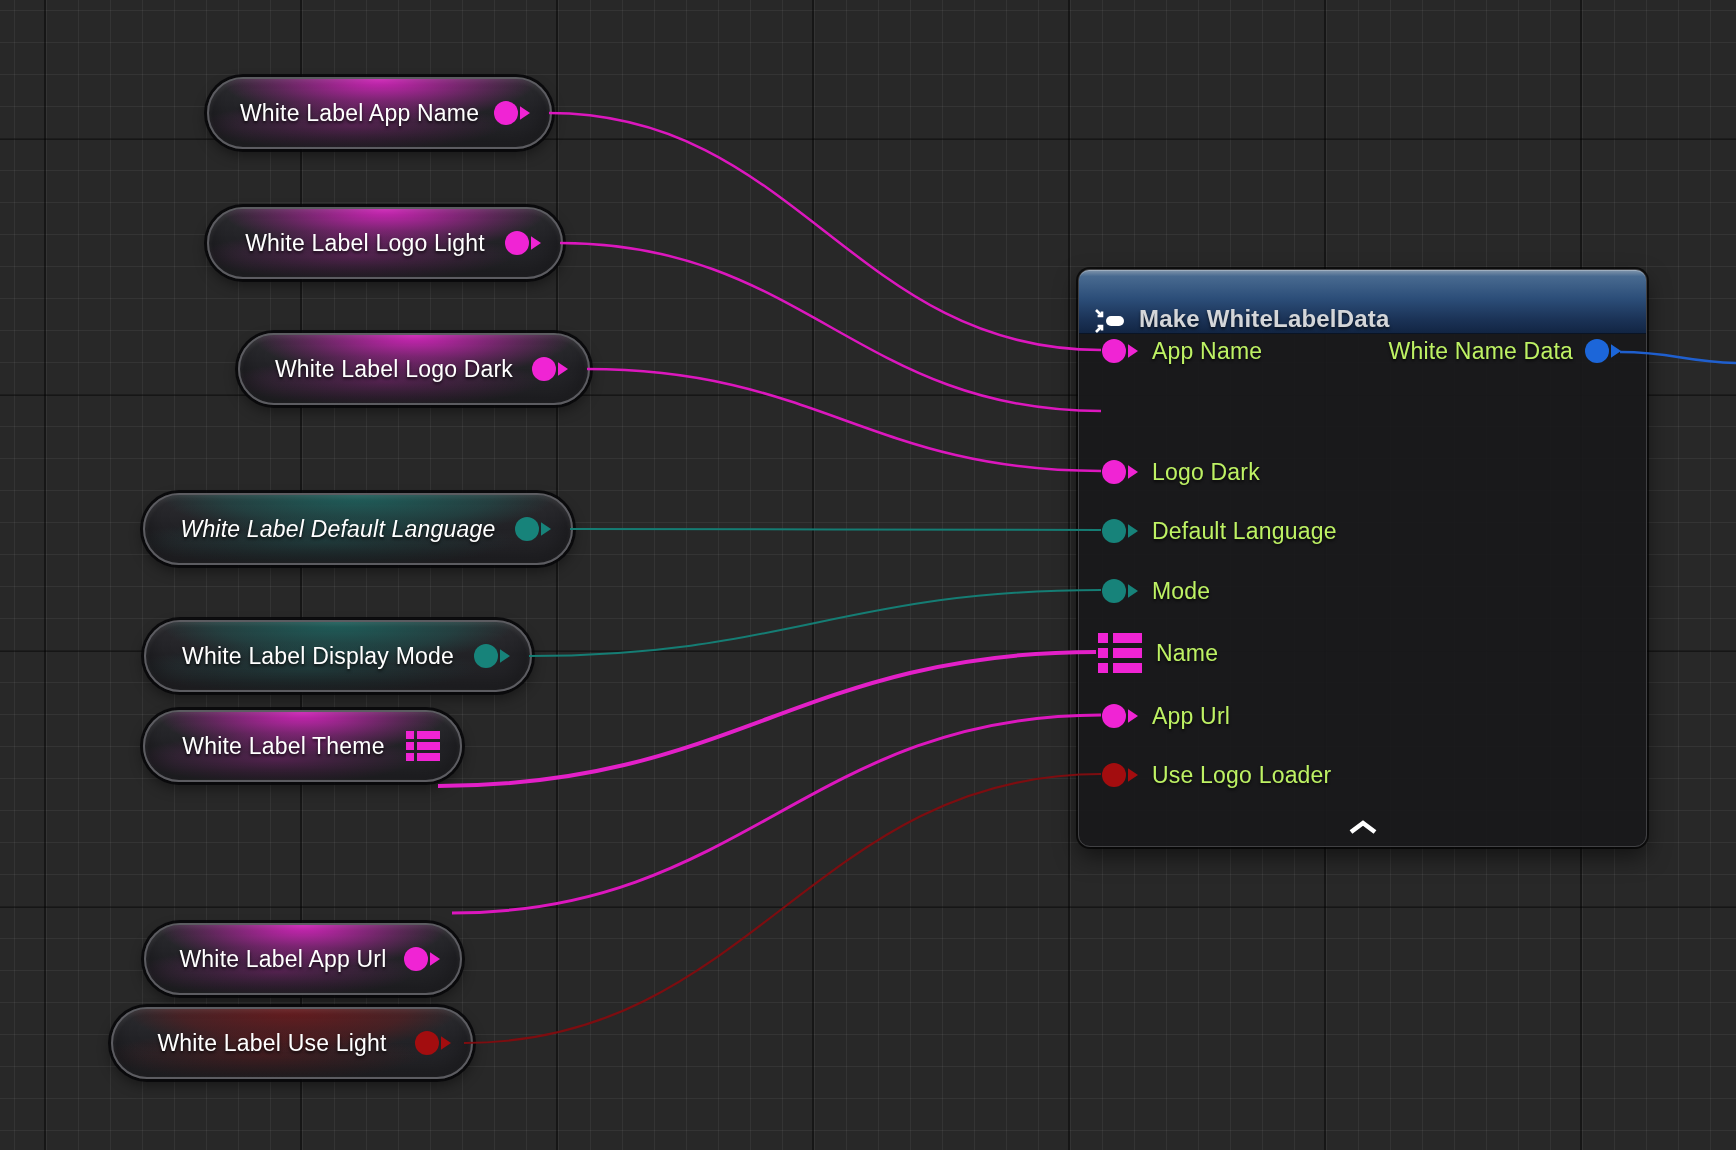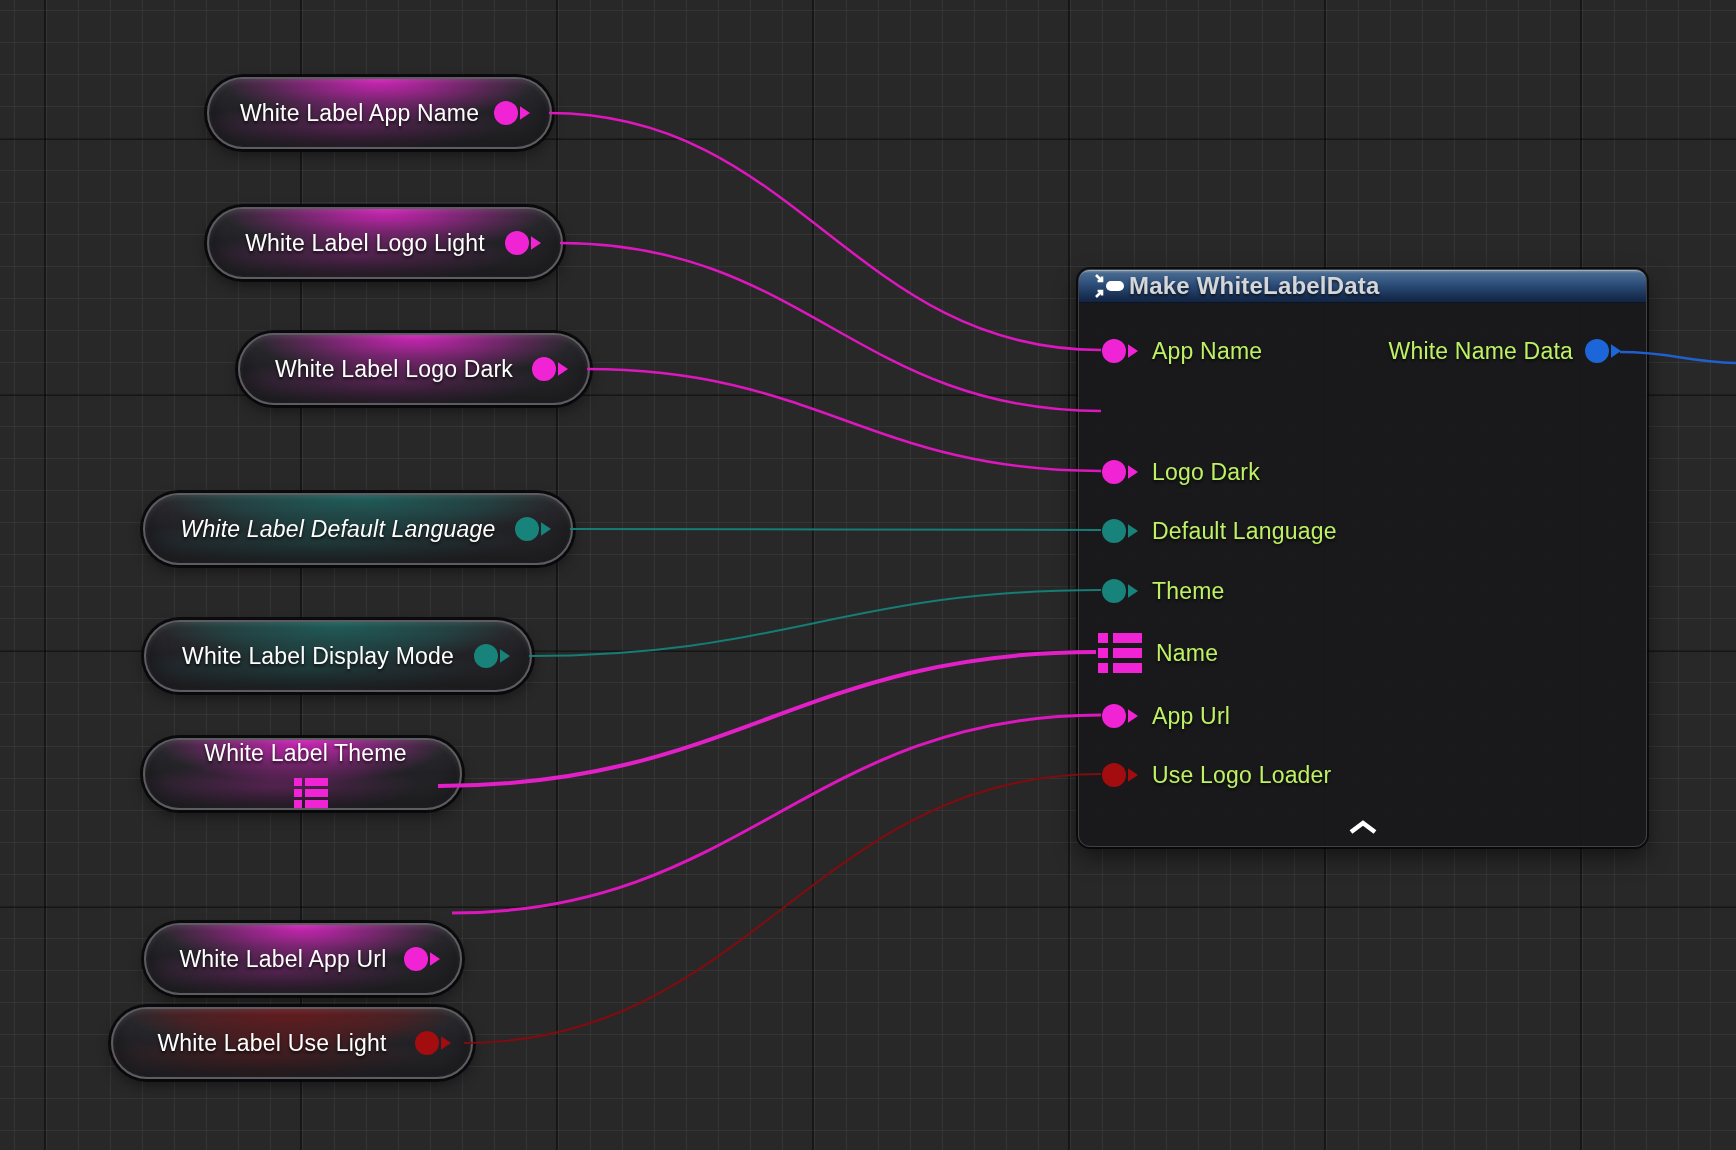--- a/index.html
+++ b/index.html
@@ -31,22 +31,22 @@
   .pin-circle{width:24px;height:24px;border-radius:50%;}
   .pin-wedge{width:10px;height:18px;margin-left:2px;
     clip-path:polygon(0 12%,100% 50%,0 88%);}
   #make-node{
     position:absolute;box-sizing:border-box;z-index:2;
     background:rgba(25,25,27,0.93);
     border:1.5px solid #414144;border-radius:12px;
     box-shadow:0 0 0 2px rgba(0,0,0,0.65),0 10px 22px rgba(0,0,0,0.5);
   }
   #make-node-header{
-    position:absolute;left:0;right:0;top:0;height:33px;box-sizing:border-box;
-    border-radius:10px 10px 0 0;display:flex;align-items:center;
+    position:absolute;left:0;right:0;top:0;height:64px;box-sizing:border-box;
+    border-radius:10px 10px 0 0;display:flex;align-items:flex-end;gap:10px;
     padding:0 14px;
     background:linear-gradient(180deg,#8297ad 0%,#486a90 10%,#2c4e79 45%,#1b3357 78%,#122543 100%);
     border-bottom:1px solid #0a1424;
     box-shadow:inset 0 1px 0 rgba(255,255,255,0.25);
   }
   #make-node-title{
     color:#d4d6d9;font-size:24px;font-weight:700;letter-spacing:0.2px;
     text-shadow:0 2px 3px rgba(0,0,0,0.65);white-space:nowrap;
   }
   .mrow{
@@ -100,21 +100,21 @@
         <span class="pin-wedge" style="background:#17837A"></span>
       </span>
     </div>
     <div class="getter" style="left: 144px; top: 620px; width: 388px; background: radial-gradient(58% 80% at 50% 0%, rgba(23, 131, 122, 0.6) 0%, rgba(23, 131, 122, 0.25) 55%, rgba(23, 131, 122, 0) 80%), radial-gradient(62% 52% at 42% 68%, rgba(23, 131, 122, 0.26) 0%, rgba(23, 131, 122, 0) 72%), linear-gradient(rgb(44, 44, 48) 0%, rgb(34, 34, 38) 48%, rgb(40, 40, 44) 100%);">
       <span class="glabel">White Label Display Mode</span>
       <span class="pin">
         <span class="pin-circle" style="background:#17837A"></span>
         <span class="pin-wedge" style="background:#17837A"></span>
       </span>
     </div>
-    <div class="getter" style="left: 143px; top: 738px; width: 319px; background: radial-gradient(58% 80% at 50% 0%, rgba(240, 36, 212, 0.85) 0%, rgba(240, 36, 212, 0.25) 55%, rgba(240, 36, 212, 0) 80%), radial-gradient(62% 52% at 42% 68%, rgba(240, 36, 212, 0.26) 0%, rgba(240, 36, 212, 0) 72%), linear-gradient(rgb(44, 44, 48) 0%, rgb(34, 34, 38) 48%, rgb(40, 40, 44) 100%); flex-direction: column;">
+    <div class="getter" style="left: 143px; top: 710px; width: 319px; background: radial-gradient(58% 80% at 50% 0%, rgba(240, 36, 212, 0.85) 0%, rgba(240, 36, 212, 0.25) 55%, rgba(240, 36, 212, 0) 80%), radial-gradient(62% 52% at 42% 68%, rgba(240, 36, 212, 0.26) 0%, rgba(240, 36, 212, 0) 72%), linear-gradient(rgb(44, 44, 48) 0%, rgb(34, 34, 38) 48%, rgb(40, 40, 44) 100%);">
       <span class="glabel">White Label Theme</span>
       <span class="pin" style="margin-left:10px">
         <svg width="34" height="38" viewBox="0 0 34 30" style="display:block;height:30px">
           <rect x="0" y="0" width="8" height="8" fill="#F024D4"></rect>
           <rect x="11" y="0" width="23" height="8" fill="#F024D4"></rect>
           <rect x="0" y="11" width="8" height="8" fill="#F024D4"></rect>
           <rect x="11" y="11" width="23" height="8" fill="#F024D4"></rect>
           <rect x="0" y="22" width="8" height="8" fill="#F024D4"></rect>
           <rect x="11" y="22" width="23" height="8" fill="#F024D4"></rect>
         </svg>
@@ -164,21 +164,21 @@
          <span class="pin-circle" style="background:#17837A"></span>
          <span class="pin-wedge" style="background:#17837A"></span>
         </span>
         <span class="mlabel">Default Language</span>
       </div>
       <div class="mrow" style="top:321px">
         <span class="pin" style="margin-left:0">
          <span class="pin-circle" style="background:#17837A"></span>
          <span class="pin-wedge" style="background:#17837A"></span>
         </span>
-        <span class="mlabel">Theme</span>
+        <span class="mlabel">Mode</span>
       </div>
       <div class="mrow" style="top:383px">
         <span class="pin" style="margin-left:-4px">
          <svg width="44" height="40" viewBox="0 0 44 40" style="display:block">
            <rect x="0" y="0" width="10" height="10" fill="#F024D4"></rect>
             <rect x="15" y="0" width="29" height="10" fill="#F024D4"></rect>
            <rect x="0" y="15" width="10" height="10" fill="#F024D4"></rect>
             <rect x="15" y="15" width="29" height="10" fill="#F024D4"></rect>
            <rect x="0" y="30" width="10" height="10" fill="#F024D4"></rect>
             <rect x="15" y="30" width="29" height="10" fill="#F024D4"></rect>

